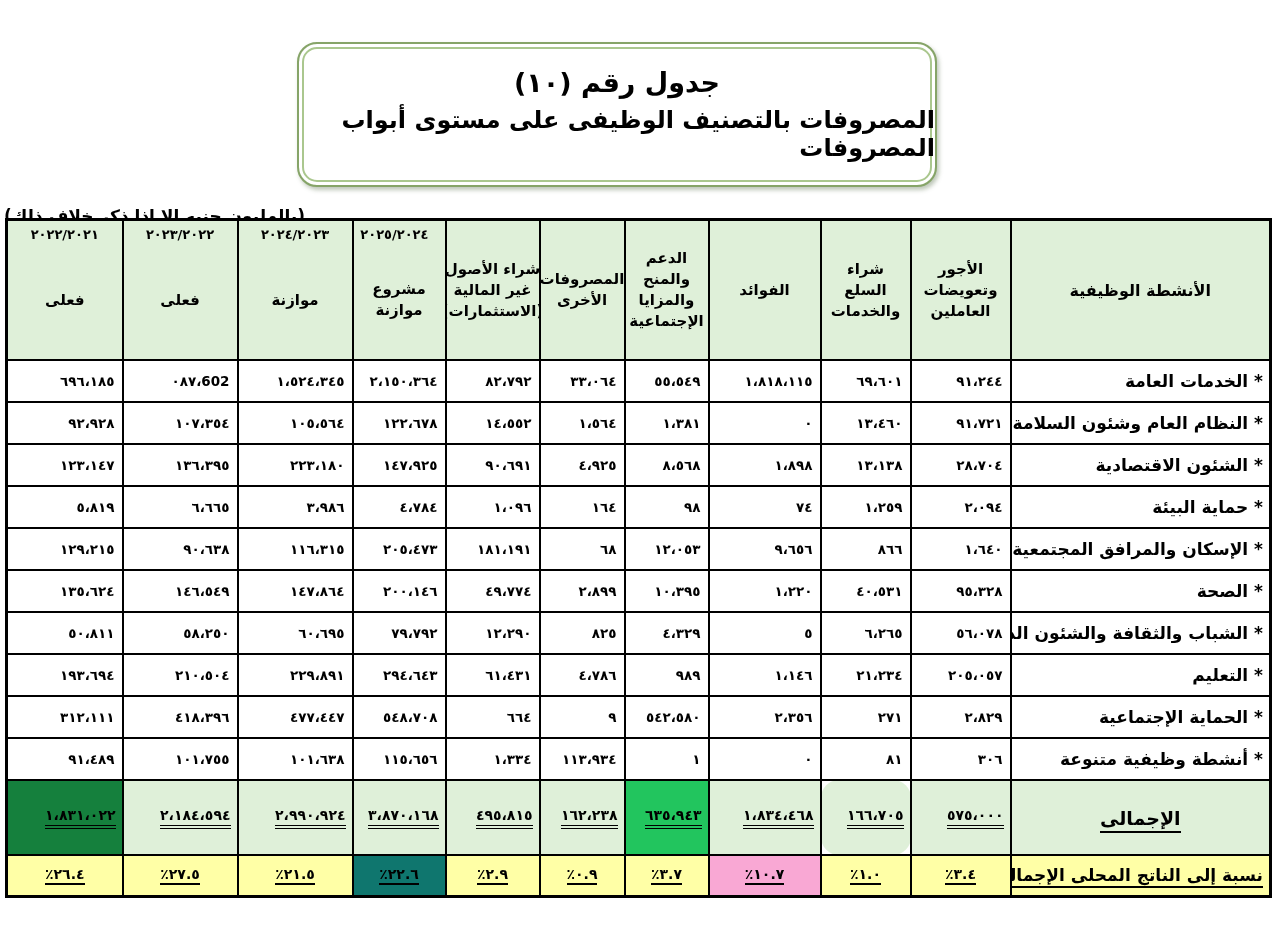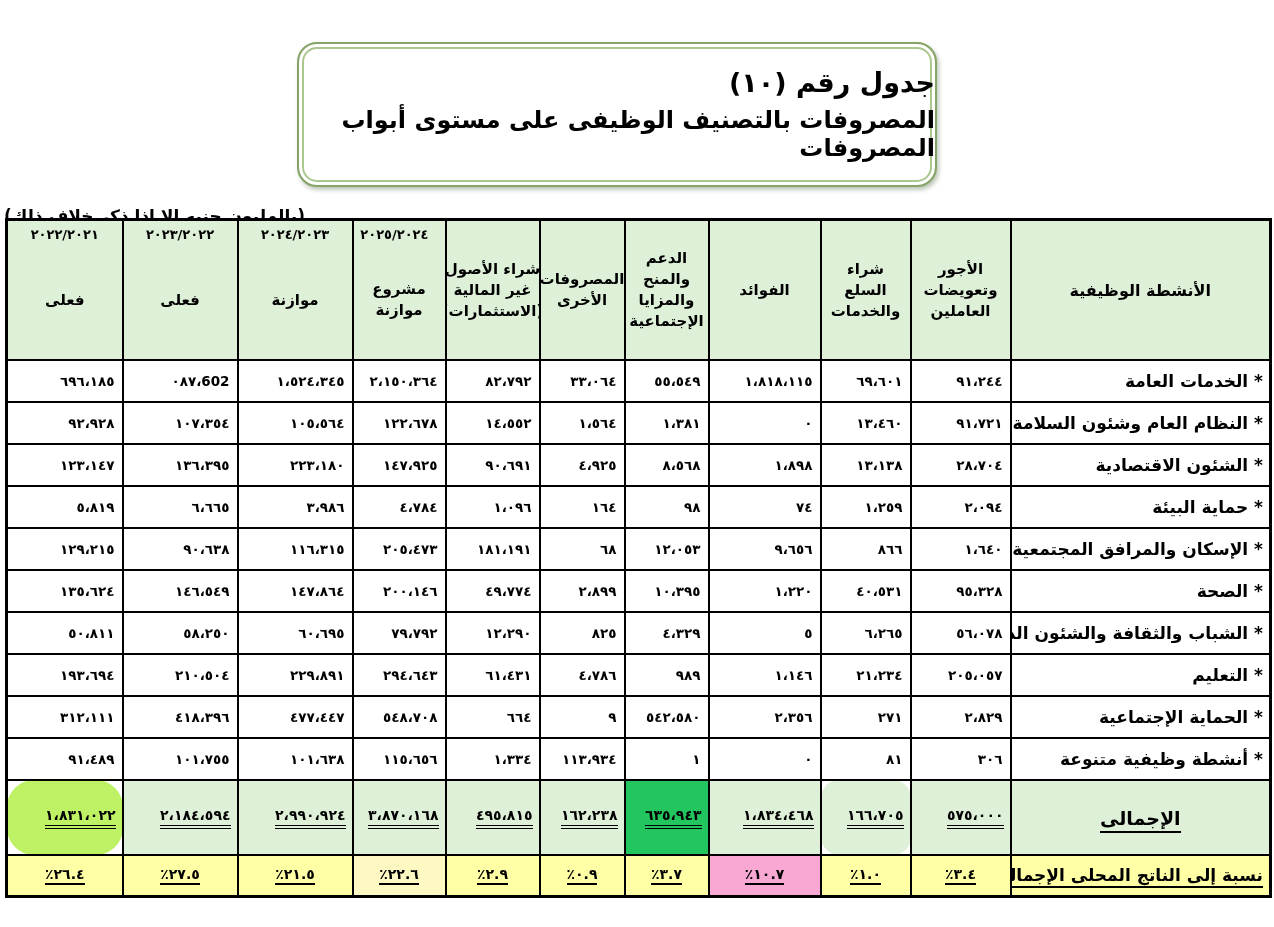--- a/index.html
+++ b/index.html
@@ -4,21 +4,21 @@
 <style>
   html,body{margin:0;padding:0;background:#ffffff;}
   body{width:1274px;height:927px;font-family:"DejaVu Sans",sans-serif;color:#000;}
   .page{position:relative;width:1274px;height:927px;overflow:hidden;background:#fff;}
 
   
   .title-box{
     position:absolute;left:297px;top:42px;width:636px;height:141px;
     border:2px solid #86a468;border-radius:20px;background:#fff;
     box-shadow: inset 0 0 0 3px #ffffff, inset 0 0 0 5px #aac78e, 2px 3px 4px rgba(110,130,100,.45);
-    display:flex;flex-direction:column;justify-content:center;gap:8px;
+    display:flex;flex-direction:column;justify-content:center;align-items:center;gap:8px;
   }
   .title-line1{font-size:27px;font-weight:bold;}
   .title-line2{font-size:24px;font-weight:bold;}
 
   
   .unit-note{position:absolute;left:4px;top:206px;direction:rtl;font-size:17px;font-weight:bold;white-space:nowrap;}
 
   
   table.main{
     position:absolute;left:5px;top:218px;width:1264px;
@@ -277,31 +277,31 @@
           <td class="total-label" style="background: rgb(223, 240, 217);"><span class="u">الإجمالى</span></td>
           <td class="total-num" style="background: rgb(223, 240, 217);"><span class="dblu">٥٧٥،٠٠٠</span></td>
           <td class="total-num" style="background: rgb(223, 240, 217); border-radius: 18px;"><span class="dblu">١٦٦،٧٠٥</span></td>
           <td class="total-num" style="background: rgb(223, 240, 217);"><span class="dblu">١،٨٣٤،٤٦٨</span></td>
           <td class="total-num" style="background: #22c55e; margin-left: 28px;"><span class="dblu">٦٣٥،٩٤٣</span></td>
           <td class="total-num" style="background: rgb(223, 240, 217);"><span class="dblu">١٦٢،٢٣٨</span></td>
           <td class="total-num" style="background: rgb(223, 240, 217);"><span class="dblu">٤٩٥،٨١٥</span></td>
           <td class="total-num" style="background: rgb(223, 240, 217);"><span class="dblu">٣،٨٧٠،١٦٨</span></td>
           <td class="total-num" style="background: rgb(223, 240, 217);"><span class="dblu">٢،٩٩٠،٩٢٤</span></td>
           <td class="total-num" style="background: rgb(223, 240, 217);"><span class="dblu">٢،١٨٤،٥٩٤</span></td>
-          <td class="total-num" style="background: #bef264; border-radius: 27px;"><span class="dblu">١،٨٣١،٠٢٢</span></td>
+          <td class="total-num" style="background: #15803d;"><span class="dblu">١،٨٣١،٠٢٢</span></td>
         </tr>
         <tr class="gdp-row">
           <td class="gdp-label" style="background: rgb(255, 255, 166);"><span class="u">نسبة إلى الناتج المحلى الإجمالى</span></td>
           <td class="gdp-num" style="background: rgb(255, 255, 166);"><span class="pct">٪٣.٤</span></td>
           <td class="gdp-num" style="background: rgb(255, 255, 166);"><span class="pct">٪١.٠</span></td>
           <td class="gdp-num" style="background: #f9a8d4; margin-left: 32px;"><span class="pct">٪١٠.٧</span></td>
           <td class="gdp-num" style="background: rgb(255, 255, 166);"><span class="pct">٪٣.٧</span></td>
           <td class="gdp-num" style="background: rgb(255, 255, 166);"><span class="pct">٪٠.٩</span></td>
           <td class="gdp-num" style="background: rgb(255, 255, 166);"><span class="pct">٪٢.٩</span></td>
-          <td class="gdp-num" style="background: #fef9c3;"><span class="pct">٪٢٢.٦</span></td>
+          <td class="gdp-num" style="background: #0f766e;"><span class="pct">٪٢٢.٦</span></td>
           <td class="gdp-num" style="background: rgb(255, 255, 166);"><span class="pct">٪٢١.٥</span></td>
           <td class="gdp-num" style="background: rgb(255, 255, 166);"><span class="pct">٪٢٧.٥</span></td>
           <td class="gdp-num" style="background: rgb(255, 255, 166);"><span class="pct">٪٢٦.٤</span></td>
         </tr>
       </tfoot>
   </table>
 
 </div>
 
 </body></html>

